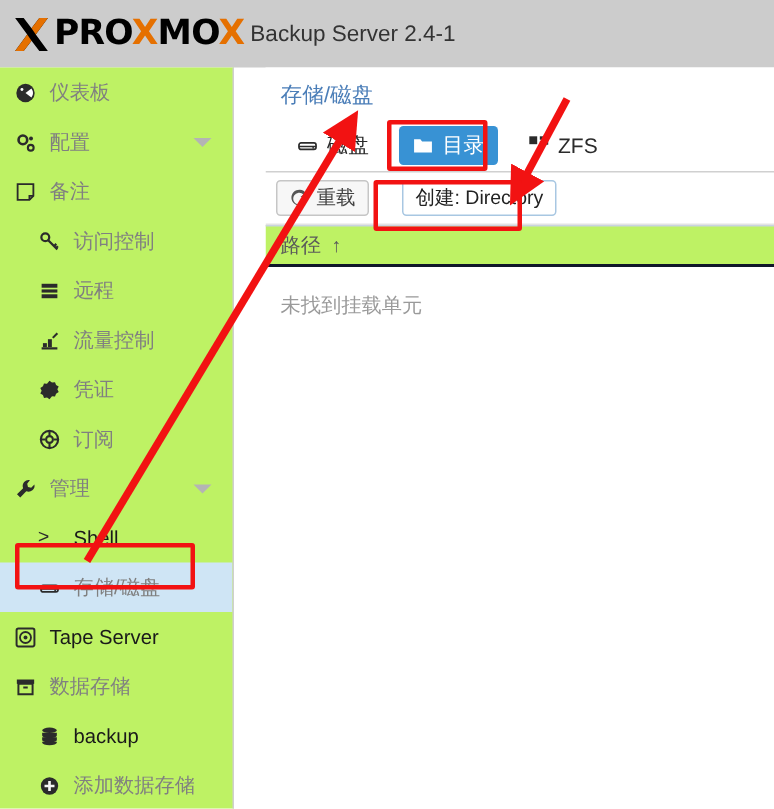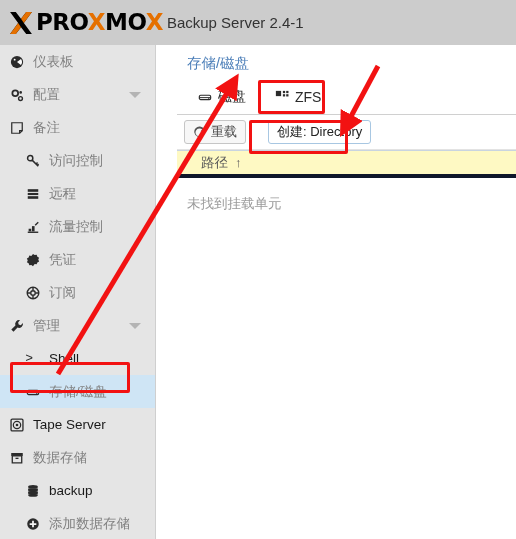--- a/index.html
+++ b/index.html
@@ -53,21 +53,21 @@
     color: #333333;
     font-family: "Liberation Sans", sans-serif;
   }
 
   
   #sidebar {
     position: absolute;
     left: 0; top: 45px;
     width: 156px;
     height: 494px;
-    background: #e5e5e5;
+    background: #bef264;
     border-right: 1px solid #cfcfcf;
     box-sizing: border-box;
     overflow: hidden;
   }
   .nav-item {
     position: relative;
     height: 33px;
     display: flex;
     align-items: center;
     box-sizing: border-box;
@@ -183,26 +183,26 @@
   }
   .tb-btn.plain {
     border-color: #a8c7e2;
     background: #ffffff;
     color: #222222;
   }
 
   
   #grid-header {
     height: 28px;
-    background: #fef9c3;
+    background: #bef264;
     border-top: 1px solid #c9d4e0;
-    border-bottom: 4px solid #0f172a;
-    display: flex;
-    align-items: center;
-    padding-left: 24px;
+    border-bottom: 2px solid #0f172a;
+    display: flex;
+    align-items: center;
+    padding-left: 10px;
     box-sizing: border-box;
     font-size: 13.5px;
     color: #5a5a5a;
   }
   #grid-header .sort-arrow {
     margin-left: 7px;
     font-size: 13px;
     color: #5a5a5a;
   }
   #grid-empty {
@@ -392,20 +392,28 @@
   <div id="tabbar">
       <div class="tab">
         <span class="tab-ico">
           <svg width="14" height="14" viewBox="0 0 16 16">
             <rect x="1.5" y="6" width="13" height="5" rx="1.6" fill="none" stroke="#2b2b2b" stroke-width="1.3"></rect>
             <path d="M1.5 8.7 h13" stroke="#2b2b2b" stroke-width="1.1"></path>
             <circle cx="12.3" cy="9.8" r=".7" fill="#2b2b2b"></circle>
           </svg>
         </span>
         <span>磁盘</span>
+      </div>
+      <div class="tab active">
+        <span class="tab-ico">
+          <svg width="14" height="14" viewBox="0 0 16 16">
+            <path d="M1.2 3.3 h4.8 l1.3 1.6 h7.5 v8.4 H1.2 Z" fill="#ffffff"></path>
+          </svg>
+        </span>
+        <span>目录</span>
       </div>
       <div class="tab">
         <span class="tab-ico">
           <svg width="14" height="14" viewBox="0 0 16 16">
             <rect x="1" y="1" width="6" height="6" fill="#2b2b2b"></rect>
             <rect x="9" y="1" width="2.6" height="2.6" fill="#2b2b2b"></rect>
             <rect x="12.8" y="1" width="2.6" height="2.6" fill="#2b2b2b"></rect>
             <rect x="9" y="4.8" width="2.6" height="2.6" fill="#2b2b2b"></rect>
             <rect x="12.8" y="4.8" width="2.6" height="2.6" fill="#2b2b2b"></rect>
           </svg>

